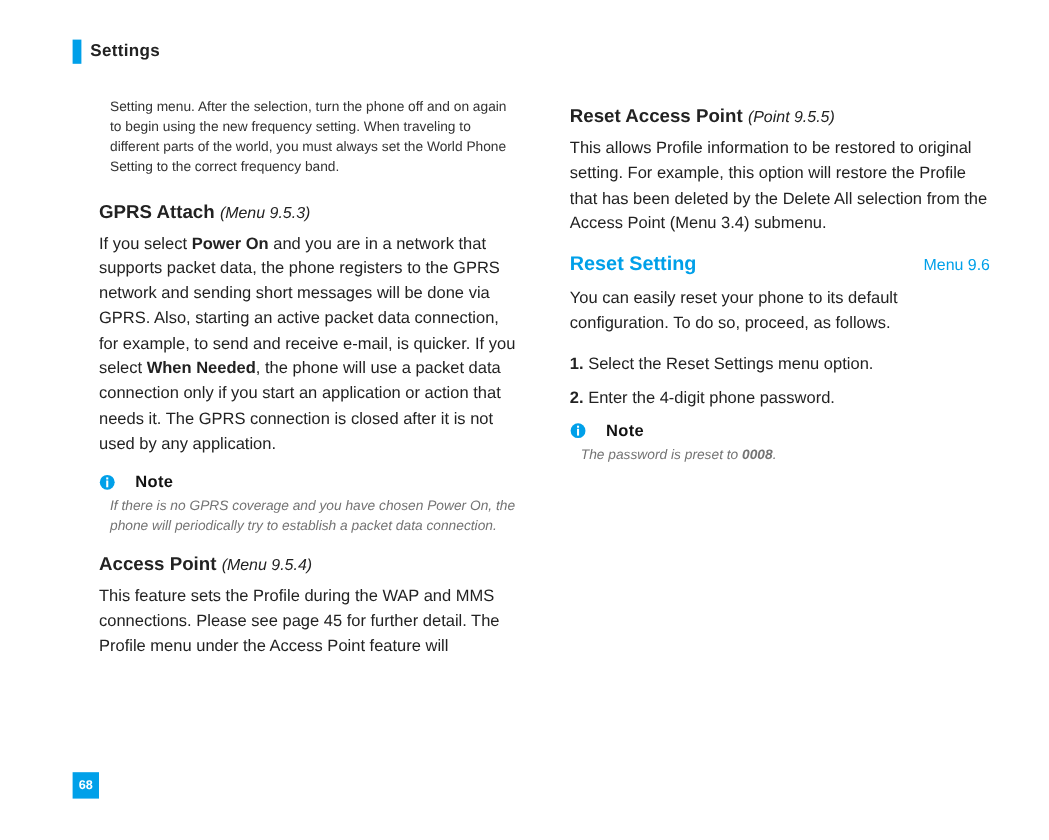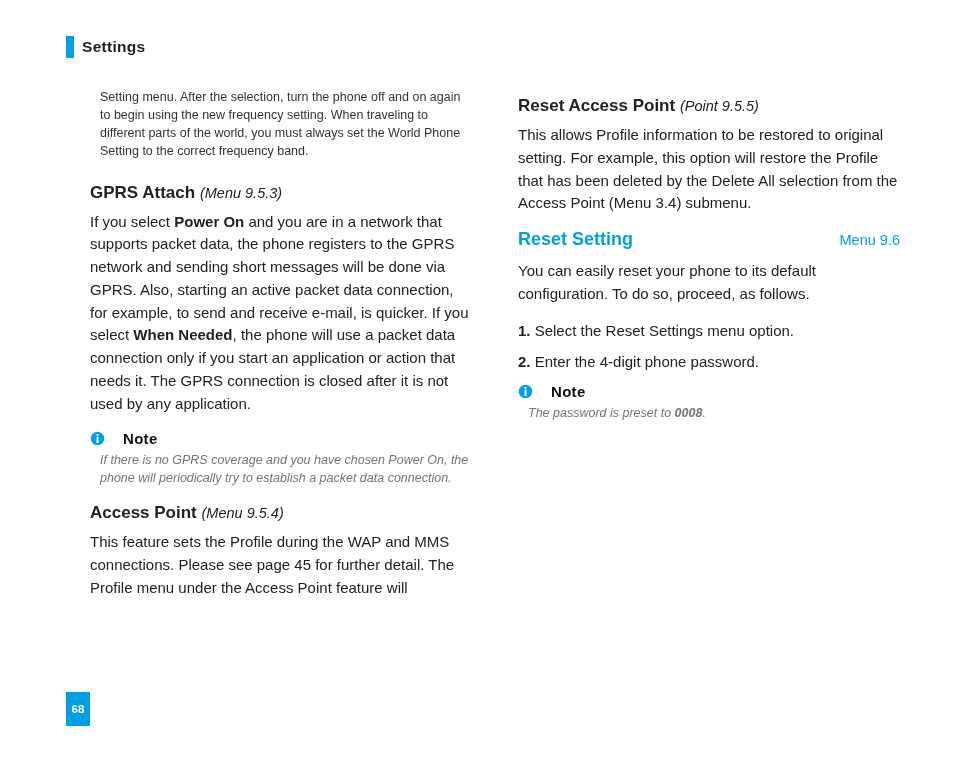--- a/index.html
+++ b/index.html
@@ -17,21 +17,21 @@
   .h2 { font-size: 18px; font-weight: 700; color: #00a0e9; margin: 12px 0 10px 0; display: flex; justify-content: space-between; align-items: baseline; text-align: right; }
   .h2 .menu { font-size: 14.5px; font-weight: 400; color: #00a0e9; }
   .note-line { display: flex; align-items: center; gap: 18px; margin: 10px 0 4px 0; }
   .note-icon { width: 15px; height: 15px; display: inline-flex; align-items: center; justify-content: center; }
   .note-icon svg { display: block; }
   .note-label { font-weight: 900; font-size: 15px; letter-spacing: 0.3px; color: #111; }
   .note-body { font-size: 12.5px; color: #737373; line-height: 1.45; margin-left: 10px; margin-bottom: 16px; font-style: italic; }
   .ol { margin-bottom: 10px; }
   .ol .row { font-size: 15px; color: #222; line-height: 1.52; margin-bottom: 8px; }
   .ol .num { font-weight: 700; }
-  .page-num { position: absolute; left: 66px; bottom: 38px; width: 24px; height: 34px; background: #00a0e9; color: #fff; font-size: 11.5px; font-weight: 700; display: flex; align-items: center; justify-content: center; }
+  .page-num { position: absolute; left: 66px; bottom: 38px; width: 24px; height: 24px; background: #00a0e9; color: #fff; font-size: 11.5px; font-weight: 700; display: flex; align-items: center; justify-content: center; }
   strong { font-weight: 700; }
 </style>
 </head>
 <body>
 
 <div class="page">
 
   <div class="header">
     <div class="header-bar"></div>
     <div class="header-text">Settings</div>

